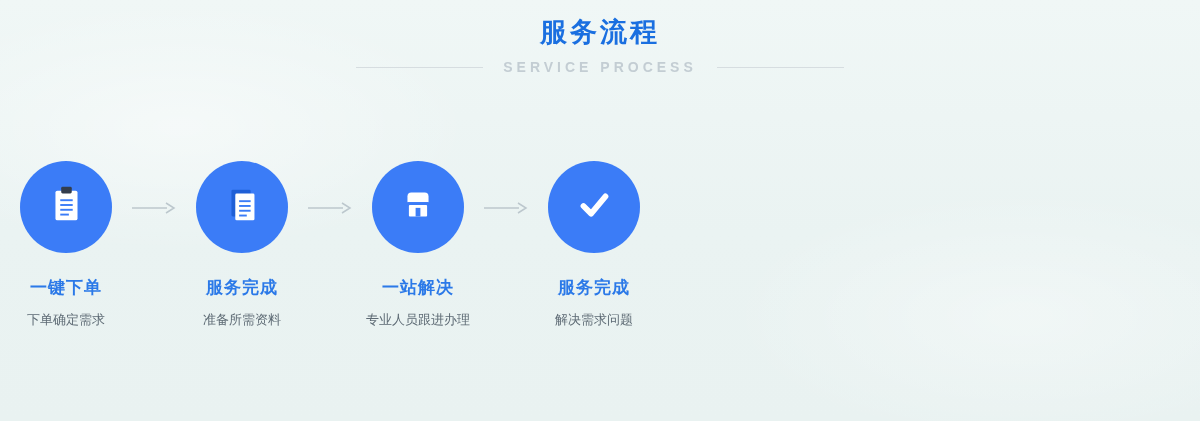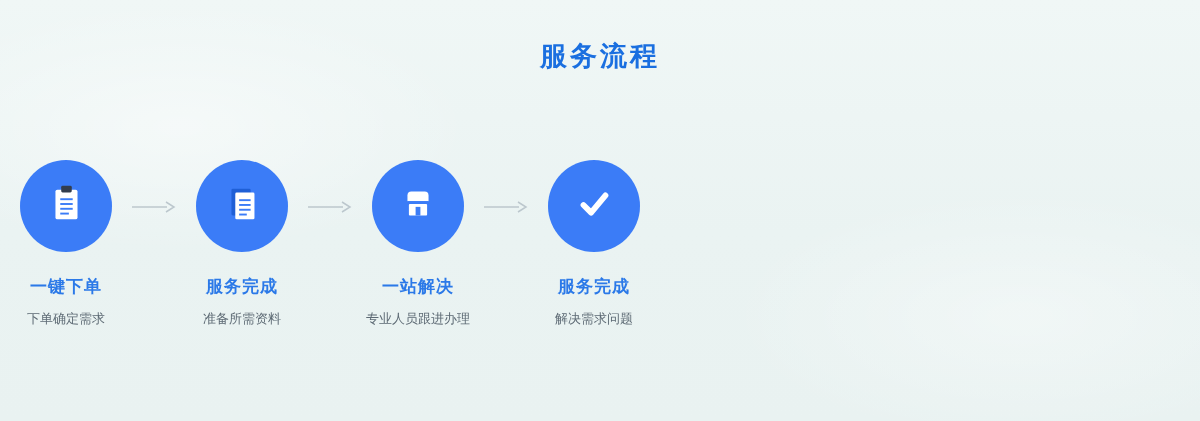--- a/index.html
+++ b/index.html
@@ -22,21 +22,21 @@
     background:
       radial-gradient(420px 180px at 15% 30%, rgba(255,255,255,0.45), rgba(255,255,255,0) 70%),
       radial-gradient(420px 180px at 85% 75%, rgba(255,255,255,0.35), rgba(255,255,255,0) 70%);
     pointer-events: none;
   }
 
   
   .header {
     position: relative;
     text-align: center;
-    padding-top: 38px;
+    padding-top: 14px;
   }
   .page-title {
     font-size: 27px;
     font-weight: bold;
     letter-spacing: 3px;
     color: #1a6fe0;
   }
   .subtitle-row {
     margin-top: 9px;
     display: flex;
@@ -97,20 +97,25 @@
   }
 </style>
 </head>
 <body>
 
 <div class="page">
   <div class="bg-wash"></div>
 
   <div class="header">
     <div class="page-title">服务流程</div>
+    <div class="subtitle-row">
+      <div class="subtitle-line"></div>
+      <div class="page-subtitle">SERVICE  PROCESS</div>
+      <div class="subtitle-line"></div>
+    </div>
   </div>
 
   <div class="steps">
 
     <div class="step">
       <div class="step-circle">
         <span>
           <svg width="46" height="46" viewBox="0 0 48 48">
             <rect x="13" y="9" width="23" height="31" rx="2" fill="#ffffff"></rect>
             <rect x="19" y="5" width="11" height="7" rx="1.5" fill="#333d4d"></rect>

